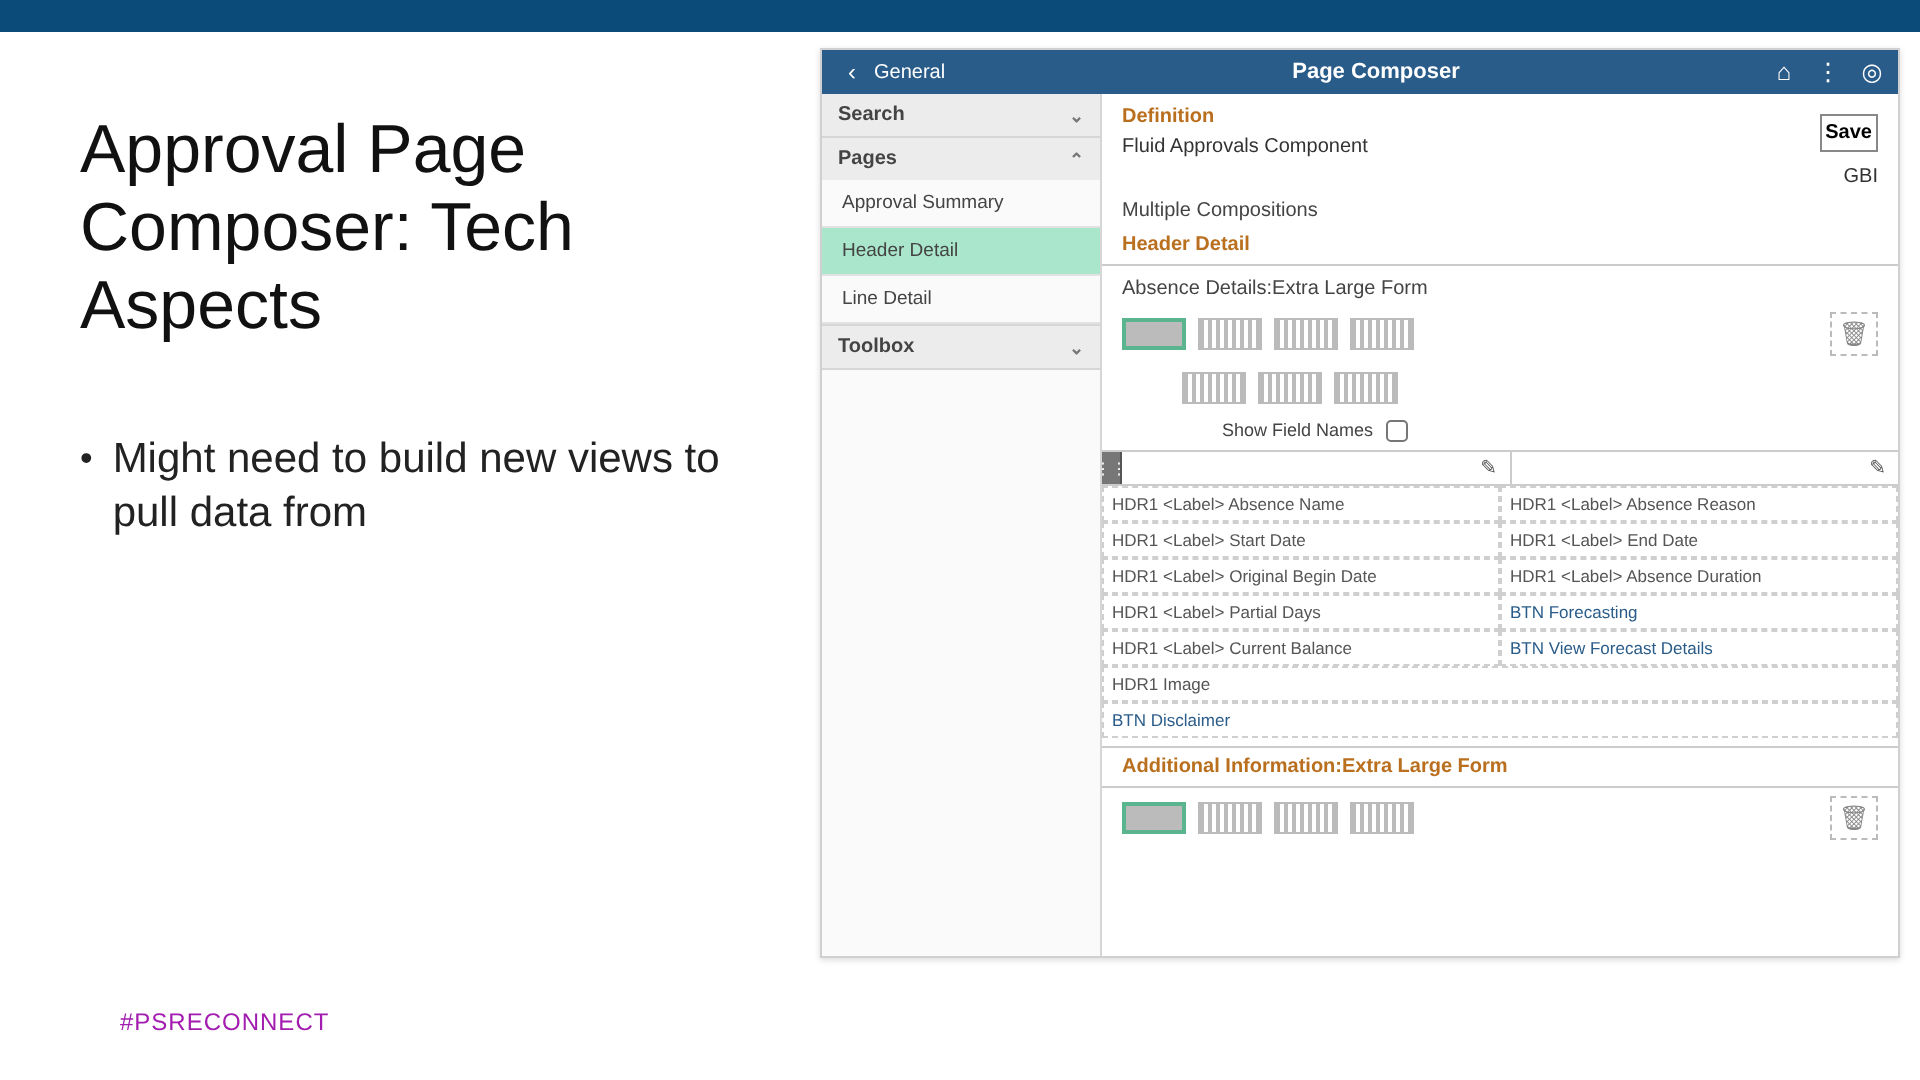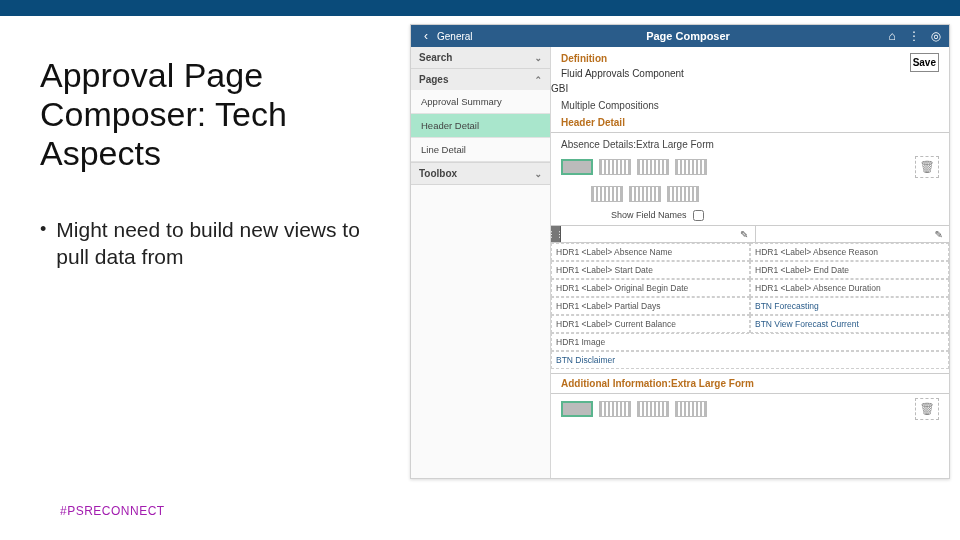--- a/index.html
+++ b/index.html
@@ -20,25 +20,25 @@
 .apphdr .ricons{margin-left:auto;display:flex;gap:8px;padding:0 6px;align-items:center}
 .ico{width:14px;height:14px;display:inline-flex;align-items:center;justify-content:center;font-size:12px}
 .appbody{flex:1;display:flex;overflow:hidden}
 .sidebar{width:140px;background:#fafafa;border-right:1px solid #d6d6d6;display:flex;flex-direction:column}
 .acc{border-bottom:1px solid #d6d6d6}
 .acchdr{background:#ececec;padding:5px 8px;display:flex;justify-content:space-between;align-items:center;font-weight:700;font-size:10px;cursor:pointer}
 .chev{font-size:9px;color:#777}
 .pgitem{padding:6px 10px;border-bottom:1px solid #e2e2e2;font-size:9.5px;cursor:pointer}
 .pgitem.sel{background:#a9e6cc}
 .main{flex:1;display:flex;flex-direction:column;overflow:hidden}
-.mainhdr{display:flex;justify-content:space-between;align-items:flex-start;padding:6px 10px 0 10px}
+.mainhdr{display:flex;justify-content:space-between;align-items:center;padding:6px 10px 0 10px}
 .deflabel{color:#b96f1d;font-size:10px;font-weight:700;margin-bottom:4px}
 .defval{font-size:10px;color:#333}
 .savebtn{background:#fff;border:1px solid #888;padding:3px 2px;font-weight:700;font-size:10px;cursor:pointer}
-.gbi{padding:4px 10px 0 0;font-size:10px;color:#333}
+.gbi{text-align:right;padding:4px 10px 0 0;font-size:10px;color:#333}
 .multcomp{padding:6px 10px 2px 10px;font-size:10px}
 .sectionhdr{color:#b96f1d;font-weight:700;border-bottom:1px solid #ccc;padding:4px 10px;font-size:10px}
 .formlbl{padding:6px 10px 2px 10px;font-size:10px}
 .palette{display:flex;gap:6px;align-items:center;padding:4px 10px}
 .prow2{padding-left:40px}
 .pblock{width:32px;height:16px;border:1px solid #bbb;background:repeating-linear-gradient(90deg,#bbb,#bbb 2px,#fff 2px,#fff 4px);cursor:grab}
 .pblock.solid{background:#bbb}
 .pblock.sel{border:2px solid #5ab58e}
 .trash{width:24px;height:22px;border:1px dashed #bbb;display:flex;align-items:center;justify-content:center;margin-left:auto;font-size:12px;color:#888}
 .showfield{display:flex;gap:6px;padding:4px 10px 4px 60px;font-size:9px;color:#444}
@@ -167,21 +167,21 @@
               <div class="grow">
                   <div class="gcell">HDR1 &lt;Label&gt; Original Begin Date</div>
                   <div class="gcell">HDR1 &lt;Label&gt; Absence Duration</div>
                 </div>
               <div class="grow">
                   <div class="gcell">HDR1 &lt;Label&gt; Partial Days</div>
                   <div class="gcell btnlike">BTN Forecasting</div>
                 </div>
               <div class="grow">
                   <div class="gcell">HDR1 &lt;Label&gt; Current Balance</div>
-                  <div class="gcell btnlike">BTN View Forecast Current</div>
+                  <div class="gcell btnlike">BTN View Forecast Details</div>
                 </div>
               <div class="grow">
                   <div class="gcell full">HDR1 Image</div>
                 </div>
               <div class="grow">
                   <div class="gcell full btnlike">BTN Disclaimer</div>
                 </div>
             </div>
           </div>
 

